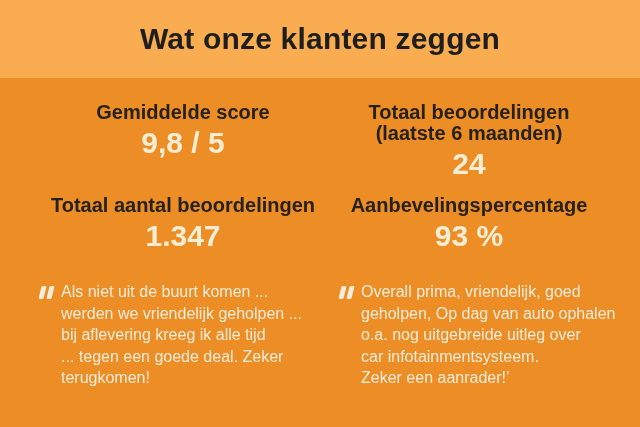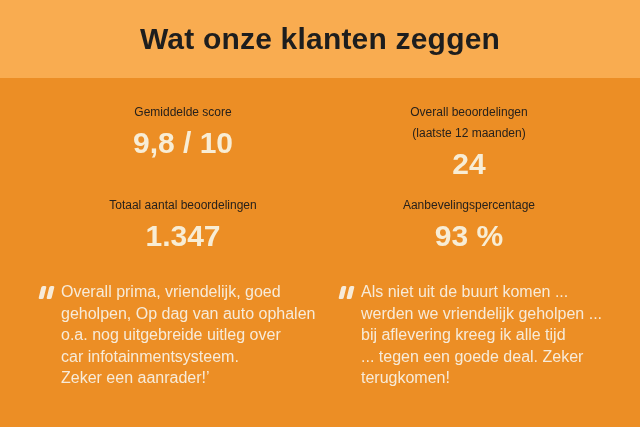--- a/index.html
+++ b/index.html
@@ -38,22 +38,22 @@
   }
 
   .stats {
     display: grid;
     grid-template-columns: 1fr 1fr;
     row-gap: 14px;
     padding: 24px 28px 0 40px;
     text-align: center;
   }
   .stat-label, .stat-sublabel {
-    font-size: 12px;
-    font-weight: normal;
+    font-size: 20px;
+    font-weight: bold;
     line-height: 21px;
     color: var(--stat-label);
   }
   .stat-value {
     margin-top: 3px;
     font-size: 30px;
     font-weight: bold;
     line-height: 34px;
     color: var(--stat-value);
   }
@@ -99,57 +99,57 @@
 <div class="page">
 
   <header class="band">
     <h1>Wat onze klanten zeggen</h1>
   </header>
 
   <section class="stats">
     <div class="stat">
       <div class="stat-label">Gemiddelde score</div>
       <div class="stat-sublabel"></div>
-      <div class="stat-value">9,8 / 10</div>
+      <div class="stat-value">9,8 / 5</div>
     </div>
     <div class="stat">
-      <div class="stat-label">Overall beoordelingen</div>
-      <div class="stat-sublabel">(laatste 12 maanden)</div>
+      <div class="stat-label">Totaal beoordelingen</div>
+      <div class="stat-sublabel">(laatste 6 maanden)</div>
       <div class="stat-value">24</div>
     </div>
     <div class="stat">
       <div class="stat-label">Totaal aantal beoordelingen</div>
       <div class="stat-sublabel"></div>
       <div class="stat-value">1.347</div>
     </div>
     <div class="stat">
       <div class="stat-label">Aanbevelingspercentage</div>
       <div class="stat-sublabel"></div>
       <div class="stat-value">93 %</div>
     </div>
   </section>
 
   <section class="quotes">
     <figure class="quote">
       <span class="qicon">
           <i></i>
           <i></i>
         </span>
+      <blockquote>Als niet uit de buurt komen ...
+werden we vriendelijk geholpen ...
+bij aflevering kreeg ik alle tijd
+... tegen een goede deal. Zeker
+terugkomen!</blockquote>
+    </figure>
+    <figure class="quote">
+      <span class="qicon">
+          <i></i>
+          <i></i>
+        </span>
       <blockquote>Overall prima, vriendelijk, goed
 geholpen, Op dag van auto ophalen
 o.a. nog uitgebreide uitleg over
 car infotainmentsysteem.
 Zeker een aanrader!’</blockquote>
     </figure>
-    <figure class="quote">
-      <span class="qicon">
-          <i></i>
-          <i></i>
-        </span>
-      <blockquote>Als niet uit de buurt komen ...
-werden we vriendelijk geholpen ...
-bij aflevering kreeg ik alle tijd
-... tegen een goede deal. Zeker
-terugkomen!</blockquote>
-    </figure>
   </section>
 
 </div>
 
 </body></html>

